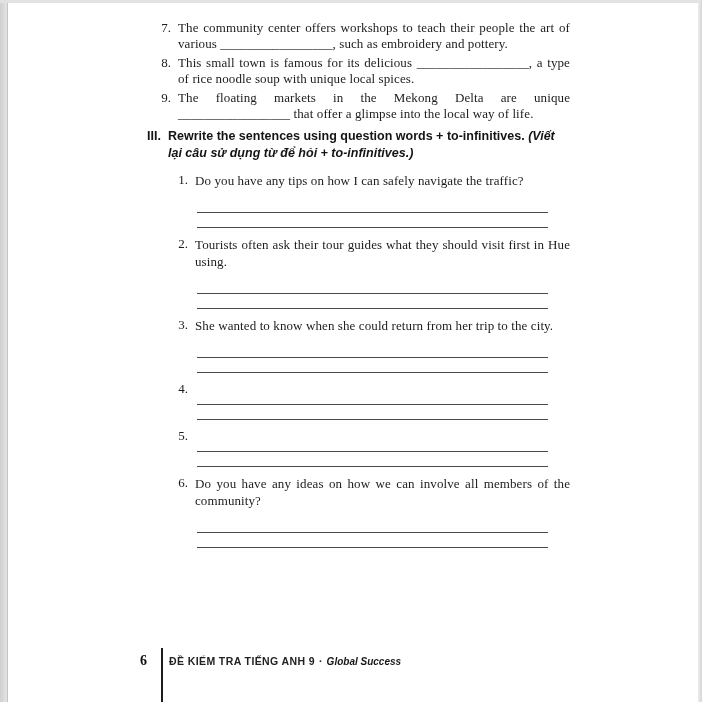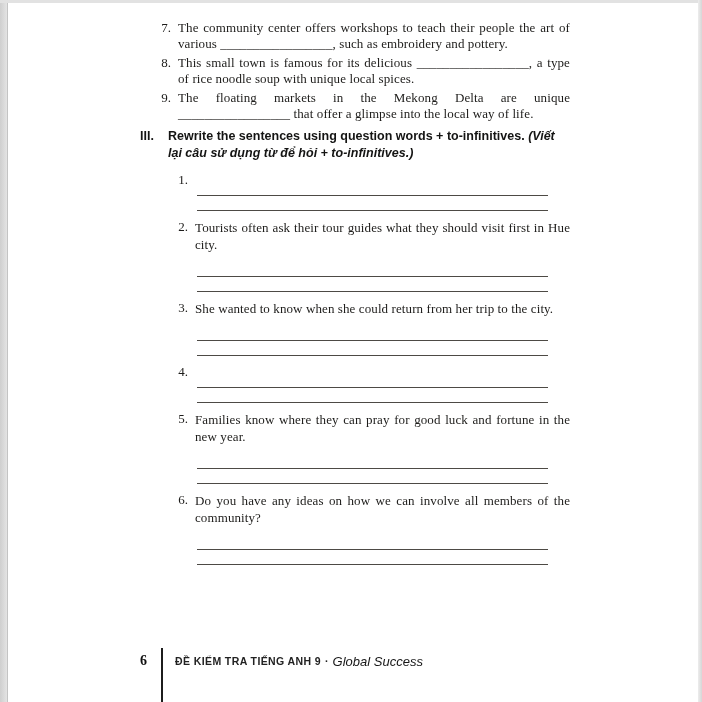--- a/index.html
+++ b/index.html
@@ -23,39 +23,39 @@
   
   .fill-item{display:flex;margin-bottom:3px;}
   .fill-item .num{flex:0 0 38px;text-align:right;padding-right:7px;box-sizing:border-box;}
   .fill-item .itext{flex:1;text-align:justify;letter-spacing:.1px;}
   
   .section-heading{
     display:flex;margin-top:6px;margin-bottom:10px;
     font-family:"Liberation Sans", sans-serif;font-weight:bold;
     font-size:12.5px;line-height:17px;color:#141413;
   }
-  .section-heading .sec-num{flex:0 0 28px;}
+  .section-heading .sec-num{flex:0 0 28px;text-align:center;}
   .section-heading .sec-note{font-style:italic;}
   
   .rw-list{margin-left:20px;}
   .rw-item{display:flex;margin-bottom:8px;}
   .rw-item .num{flex:0 0 35px;text-align:right;padding-right:7px;box-sizing:border-box;}
   .rw-body{flex:1;}
   .rw-body .itext{text-align:justify;line-height:17px;letter-spacing:.1px;}
   .answer-lines{margin-top:9px;margin-left:2px;margin-right:22px;}
   .answer-line{height:14px;border-bottom:1.2px solid #4d4a45;}
   
   .footer{
     position:absolute;left:140px;top:653px;display:flex;align-items:center;
     font-family:"Liberation Sans", sans-serif;
   }
   .footer .pagenum{font-family:"Liberation Serif", serif;font-weight:bold;font-size:14px;color:#111;}
-  .footer .book{margin-left:28px;font-size:10.5px;letter-spacing:.4px;color:#222;font-weight:600;}
+  .footer .book{margin-left:22px;font-size:10.5px;letter-spacing:.4px;color:#222;font-weight:600;}
   .footer .sep{margin:0 4px;font-size:10.5px;color:#222;font-weight:bold;}
-  .footer .series{font-size:13px;font-weight:normal;font-style:italic;color:#161616;}
+  .footer .series{font-size:10px;font-weight:bold;font-style:italic;color:#161616;}
   .footer-bar{position:absolute;left:161px;top:648px;width:1.6px;height:54px;background:#1c1c1c;}
 </style>
 </head>
 <body>
 
 <div class="page">
   <div class="edge-left"></div>
   <div class="edge-top"></div>
   <div class="edge-right"></div>
 
@@ -82,31 +82,32 @@
         <span>Rewrite the sentences using question words + to-infinitives.</span>
         <span class="sec-note">(Viết lại câu sử dụng từ để hỏi + to-infinitives.)</span>
       </div>
     </div>
 
     <div class="rw-list">
 
       <div class="rw-item">
         <span class="num">1.</span>
         <div class="rw-body">
+          <div class="itext">Do you have any tips on how I can safely navigate the traffic?</div>
           <div class="answer-lines">
             <div class="answer-line"></div>
             <div class="answer-line"></div>
           </div>
         </div>
       </div>
 
       <div class="rw-item">
         <span class="num">2.</span>
         <div class="rw-body">
-          <div class="itext">Tourists often ask their tour guides what they should visit first in Hue city.</div>
+          <div class="itext">Tourists often ask their tour guides what they should visit first in Hue using.</div>
           <div class="answer-lines">
             <div class="answer-line"></div>
             <div class="answer-line"></div>
           </div>
         </div>
       </div>
 
       <div class="rw-item">
         <span class="num">3.</span>
         <div class="rw-body">
@@ -124,21 +125,20 @@
           <div class="answer-lines">
             <div class="answer-line"></div>
             <div class="answer-line"></div>
           </div>
         </div>
       </div>
 
       <div class="rw-item">
         <span class="num">5.</span>
         <div class="rw-body">
-          <div class="itext">Families know where they can pray for good luck and fortune in the new year.</div>
           <div class="answer-lines">
             <div class="answer-line"></div>
             <div class="answer-line"></div>
           </div>
         </div>
       </div>
 
       <div class="rw-item">
         <span class="num">6.</span>
         <div class="rw-body">

